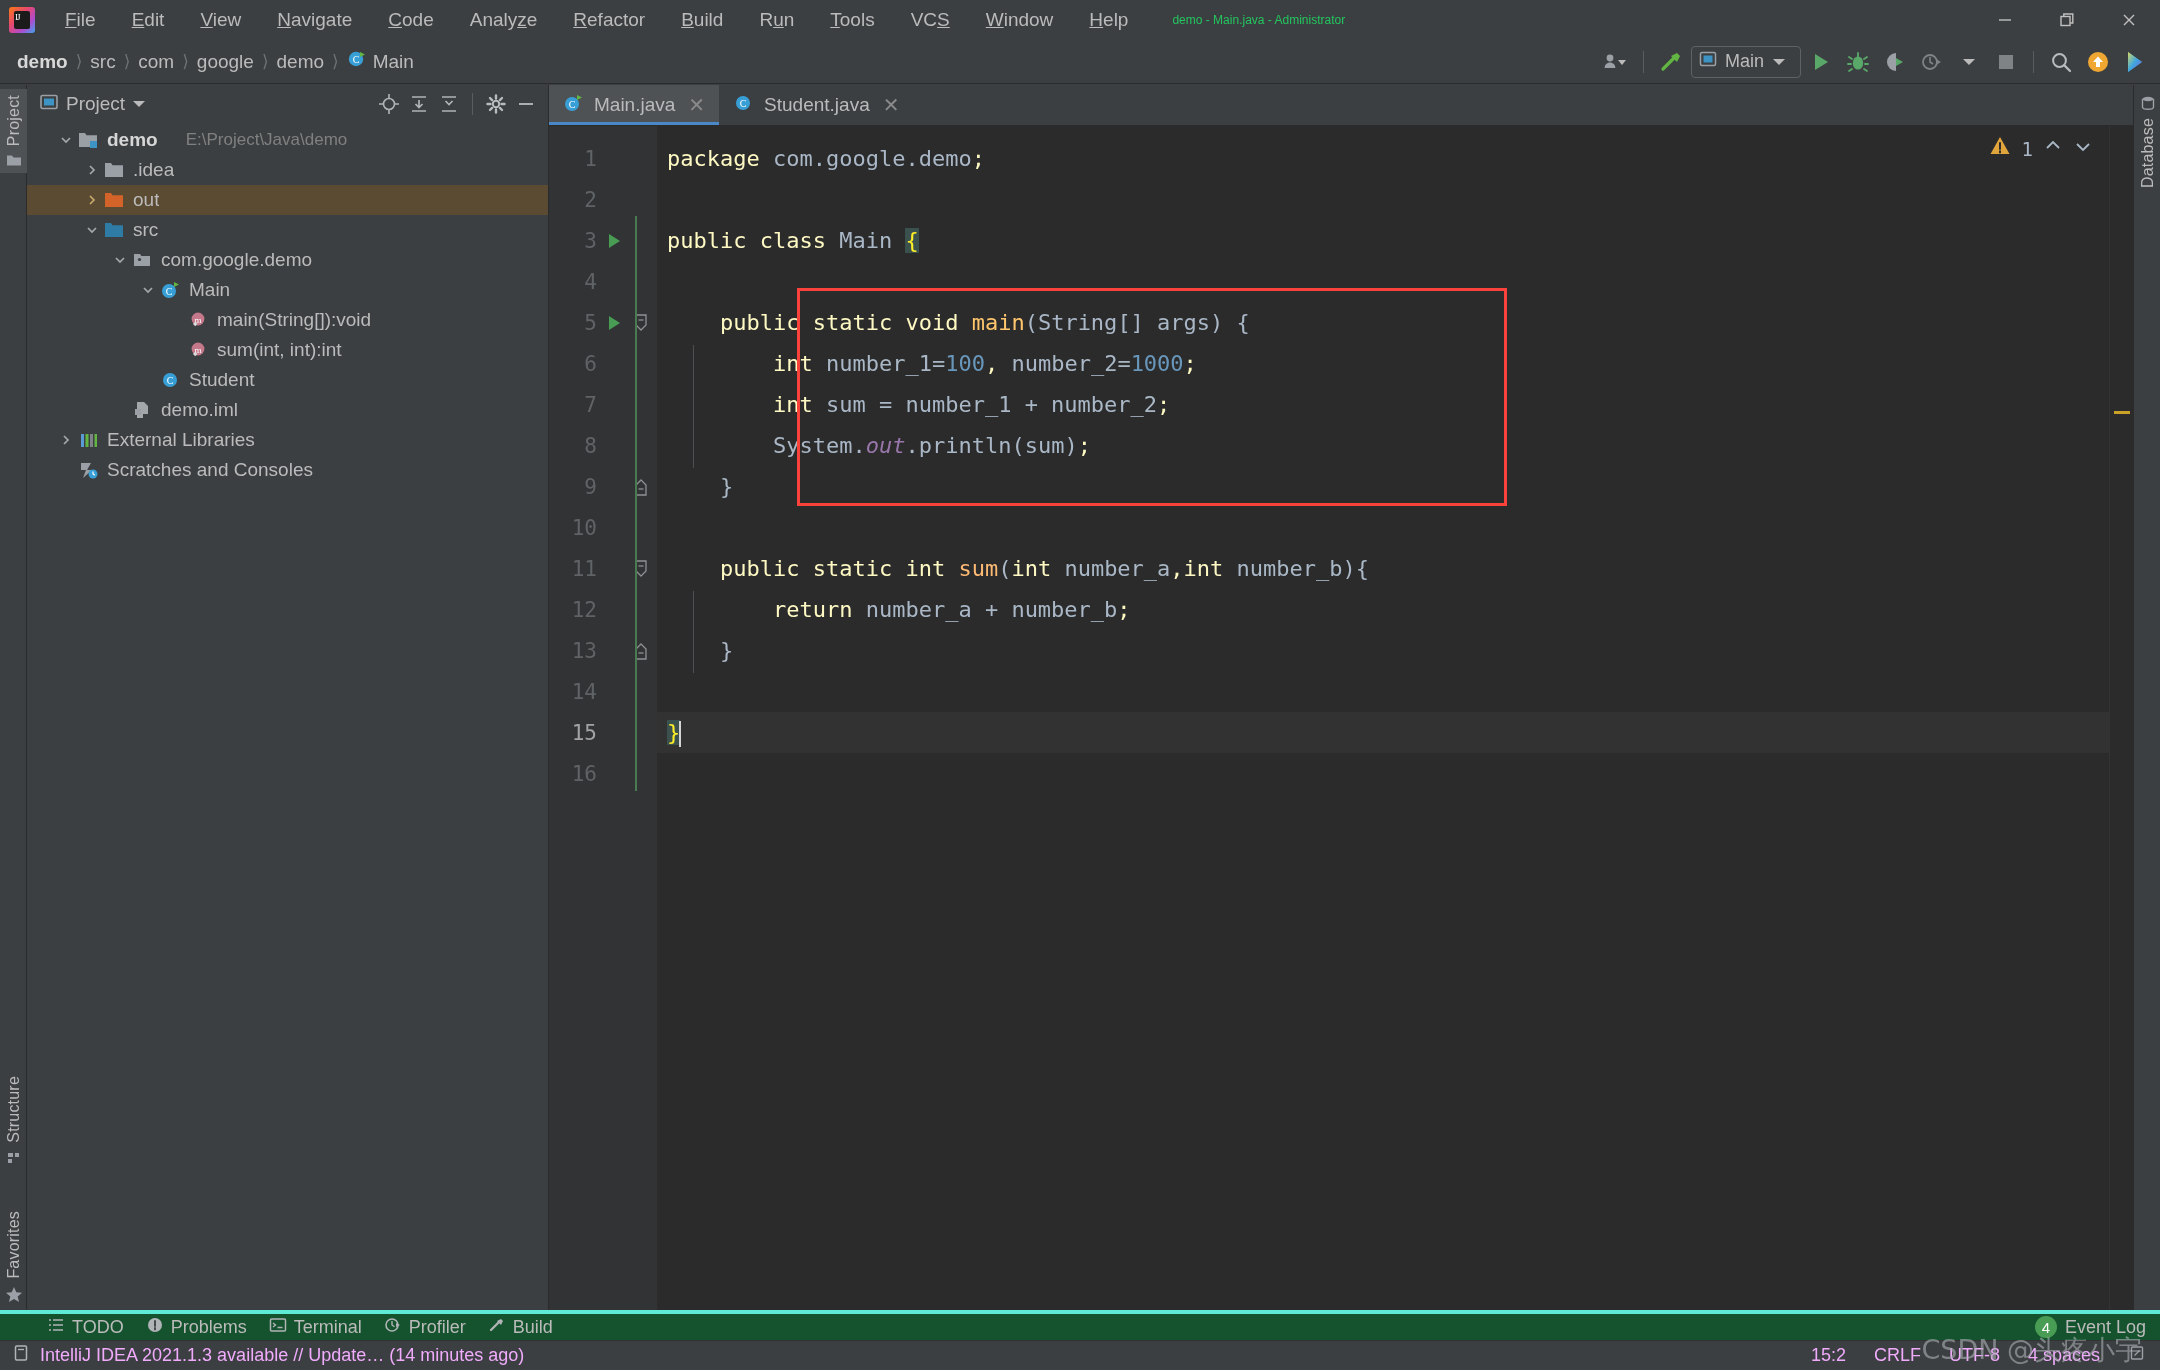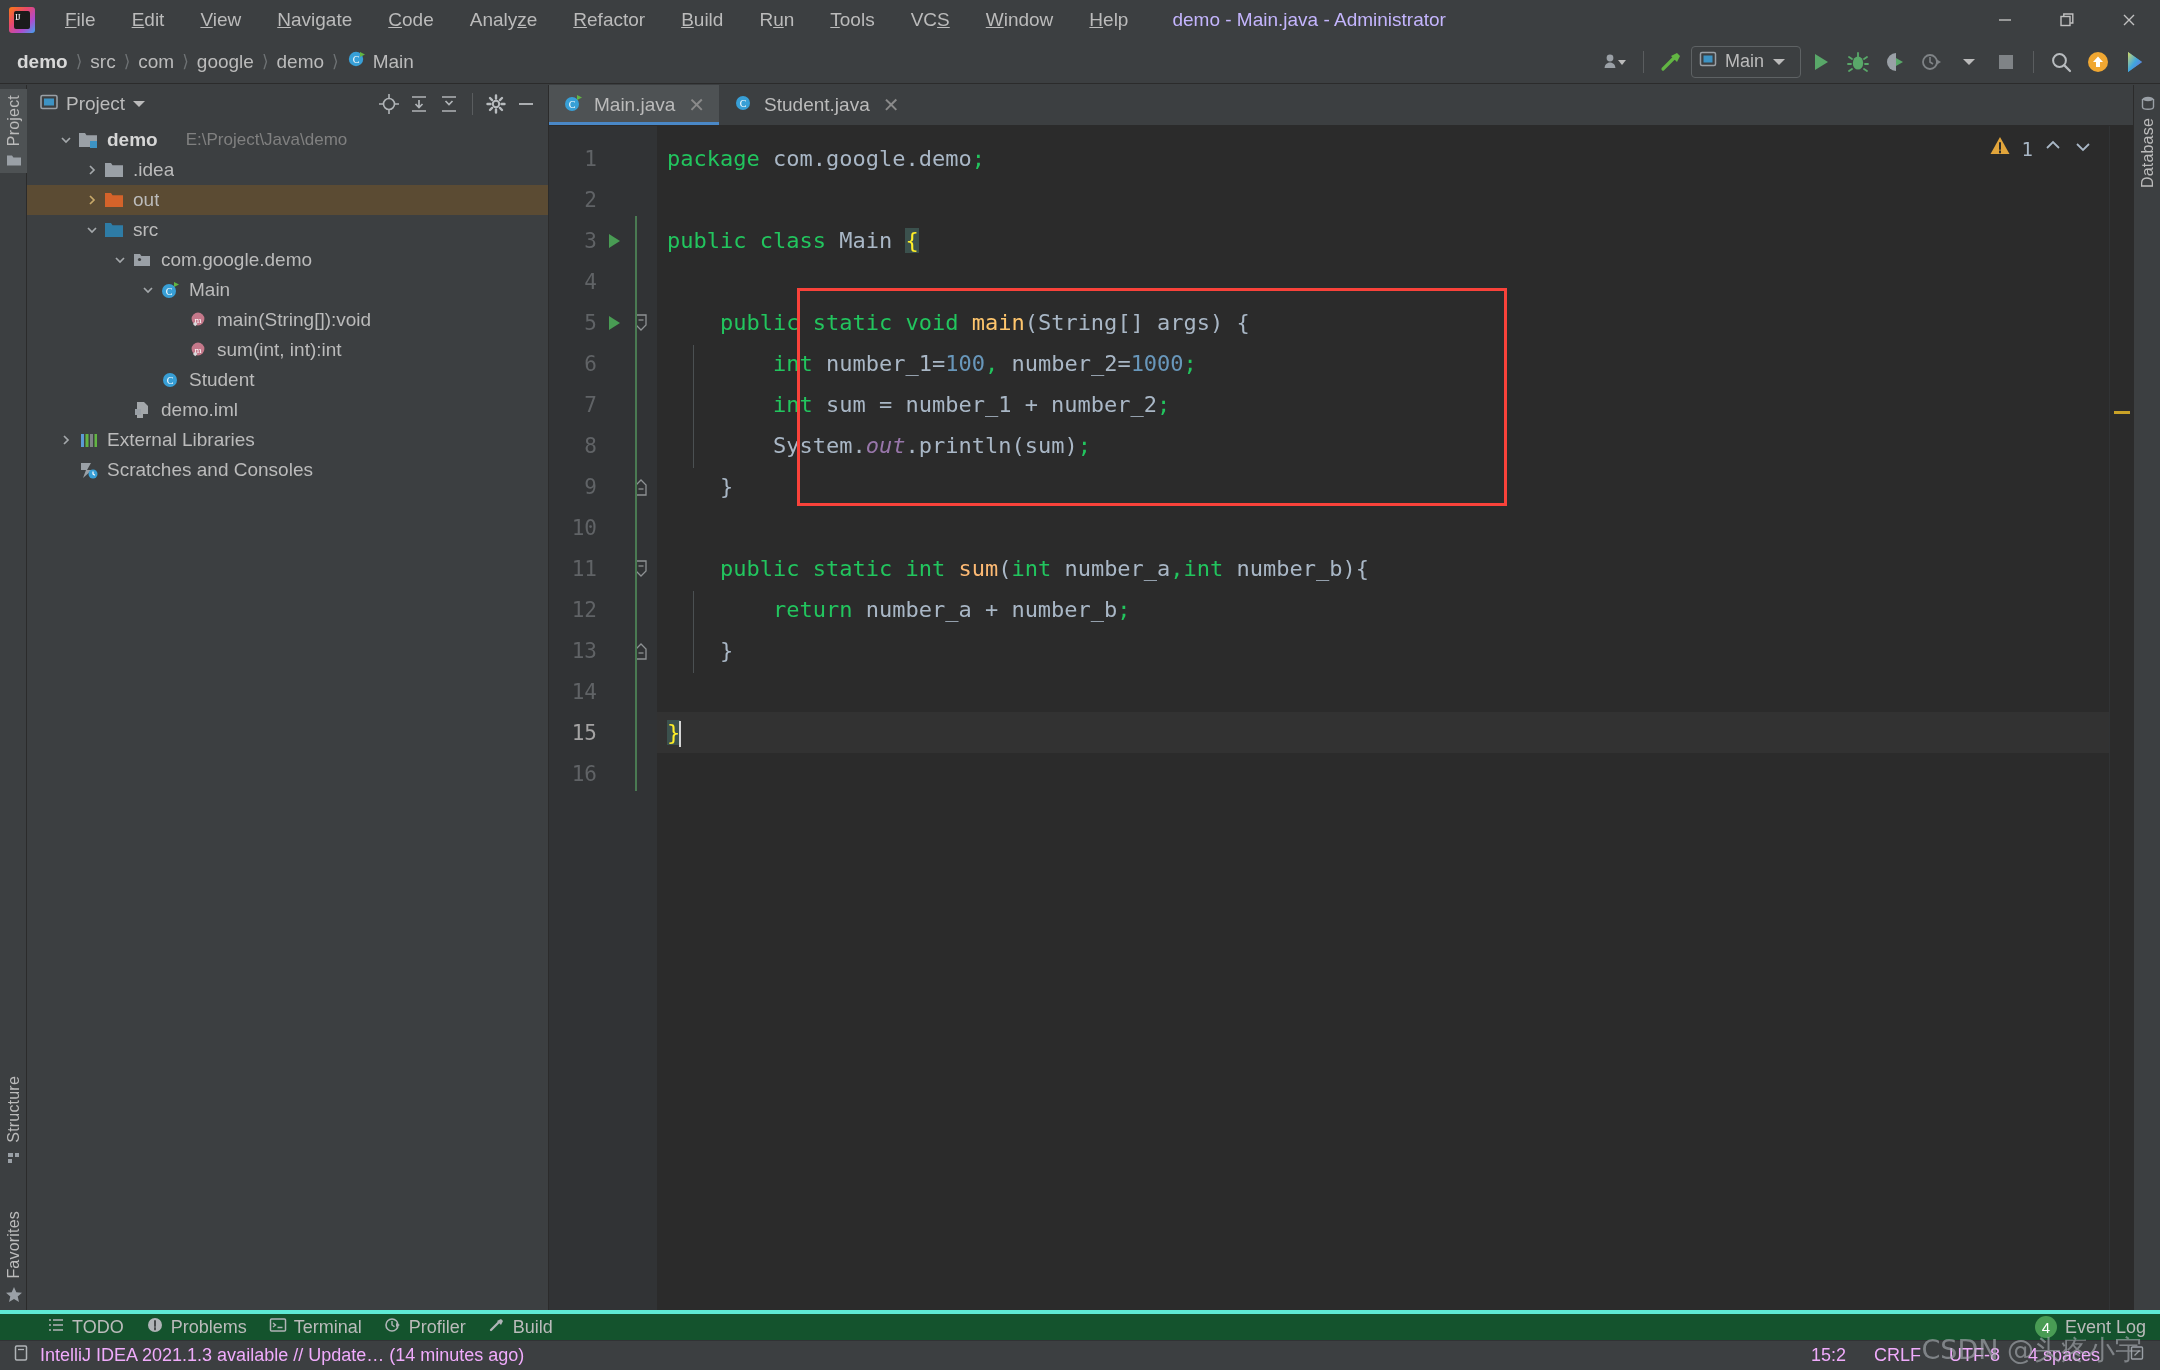--- a/index.html
+++ b/index.html
@@ -31,21 +31,21 @@
     font-size: 9px; color: #fff; font-family: "Liberation Serif", serif;
     letter-spacing: -1px;
   }
   .menubar { display: flex; align-items: center; gap: 8px; }
   .menu-item {
     color: #bbbbbb; font-size: 19px; padding: 5px 14px;
     cursor: default; white-space: nowrap;
   }
   .menu-item u { text-decoration: underline; }
   .win-title {
-    color: #c4b5fd; font-size: 19px; margin-left: 30px; white-space: nowrap;
+    color: #22c55e; font-size: 12px; margin-left: 30px; white-space: nowrap;
   }
   .win-ctl { position: absolute; right: 0; top: 0; height: 40px; display: flex; }
   .win-btn {
     width: 62px; height: 40px; display: flex; align-items: center;
     justify-content: center; color: #c0c0c0;
   }
   .win-btn svg { display: block; }
 
   
   .navbar {
@@ -163,21 +163,21 @@
     font-family: "DejaVu Sans Mono", monospace; font-size: 22px;
     color: #a9b7c6; overflow: hidden; min-width: 0;
   }
   .cline { height: 41px; line-height: 41px; white-space: pre; padding-left: 10px; }
   .cline.cur { background: #323232; }
   
   .guide {
     position: absolute; width: 1px; background: #4b5052; left: 36px;
   }
 
-  .kw { color: #22c55e; }
+  .kw { color: #fef9c3; }
   .num { color: #6897bb; }
   .mth { color: #ffc66d; }
   .cls { color: #a9b7c6; }
   .stat { color: #9876aa; font-style: italic; }
   .gray { color: #fdba74; }
   .brace-hl { background: #3b514d; color: #ffef28; }
   .cursor {
     display: inline-block; width: 2px; height: 26px; background: #d4d4d4;
     vertical-align: middle; margin-left: -1px;
   }

